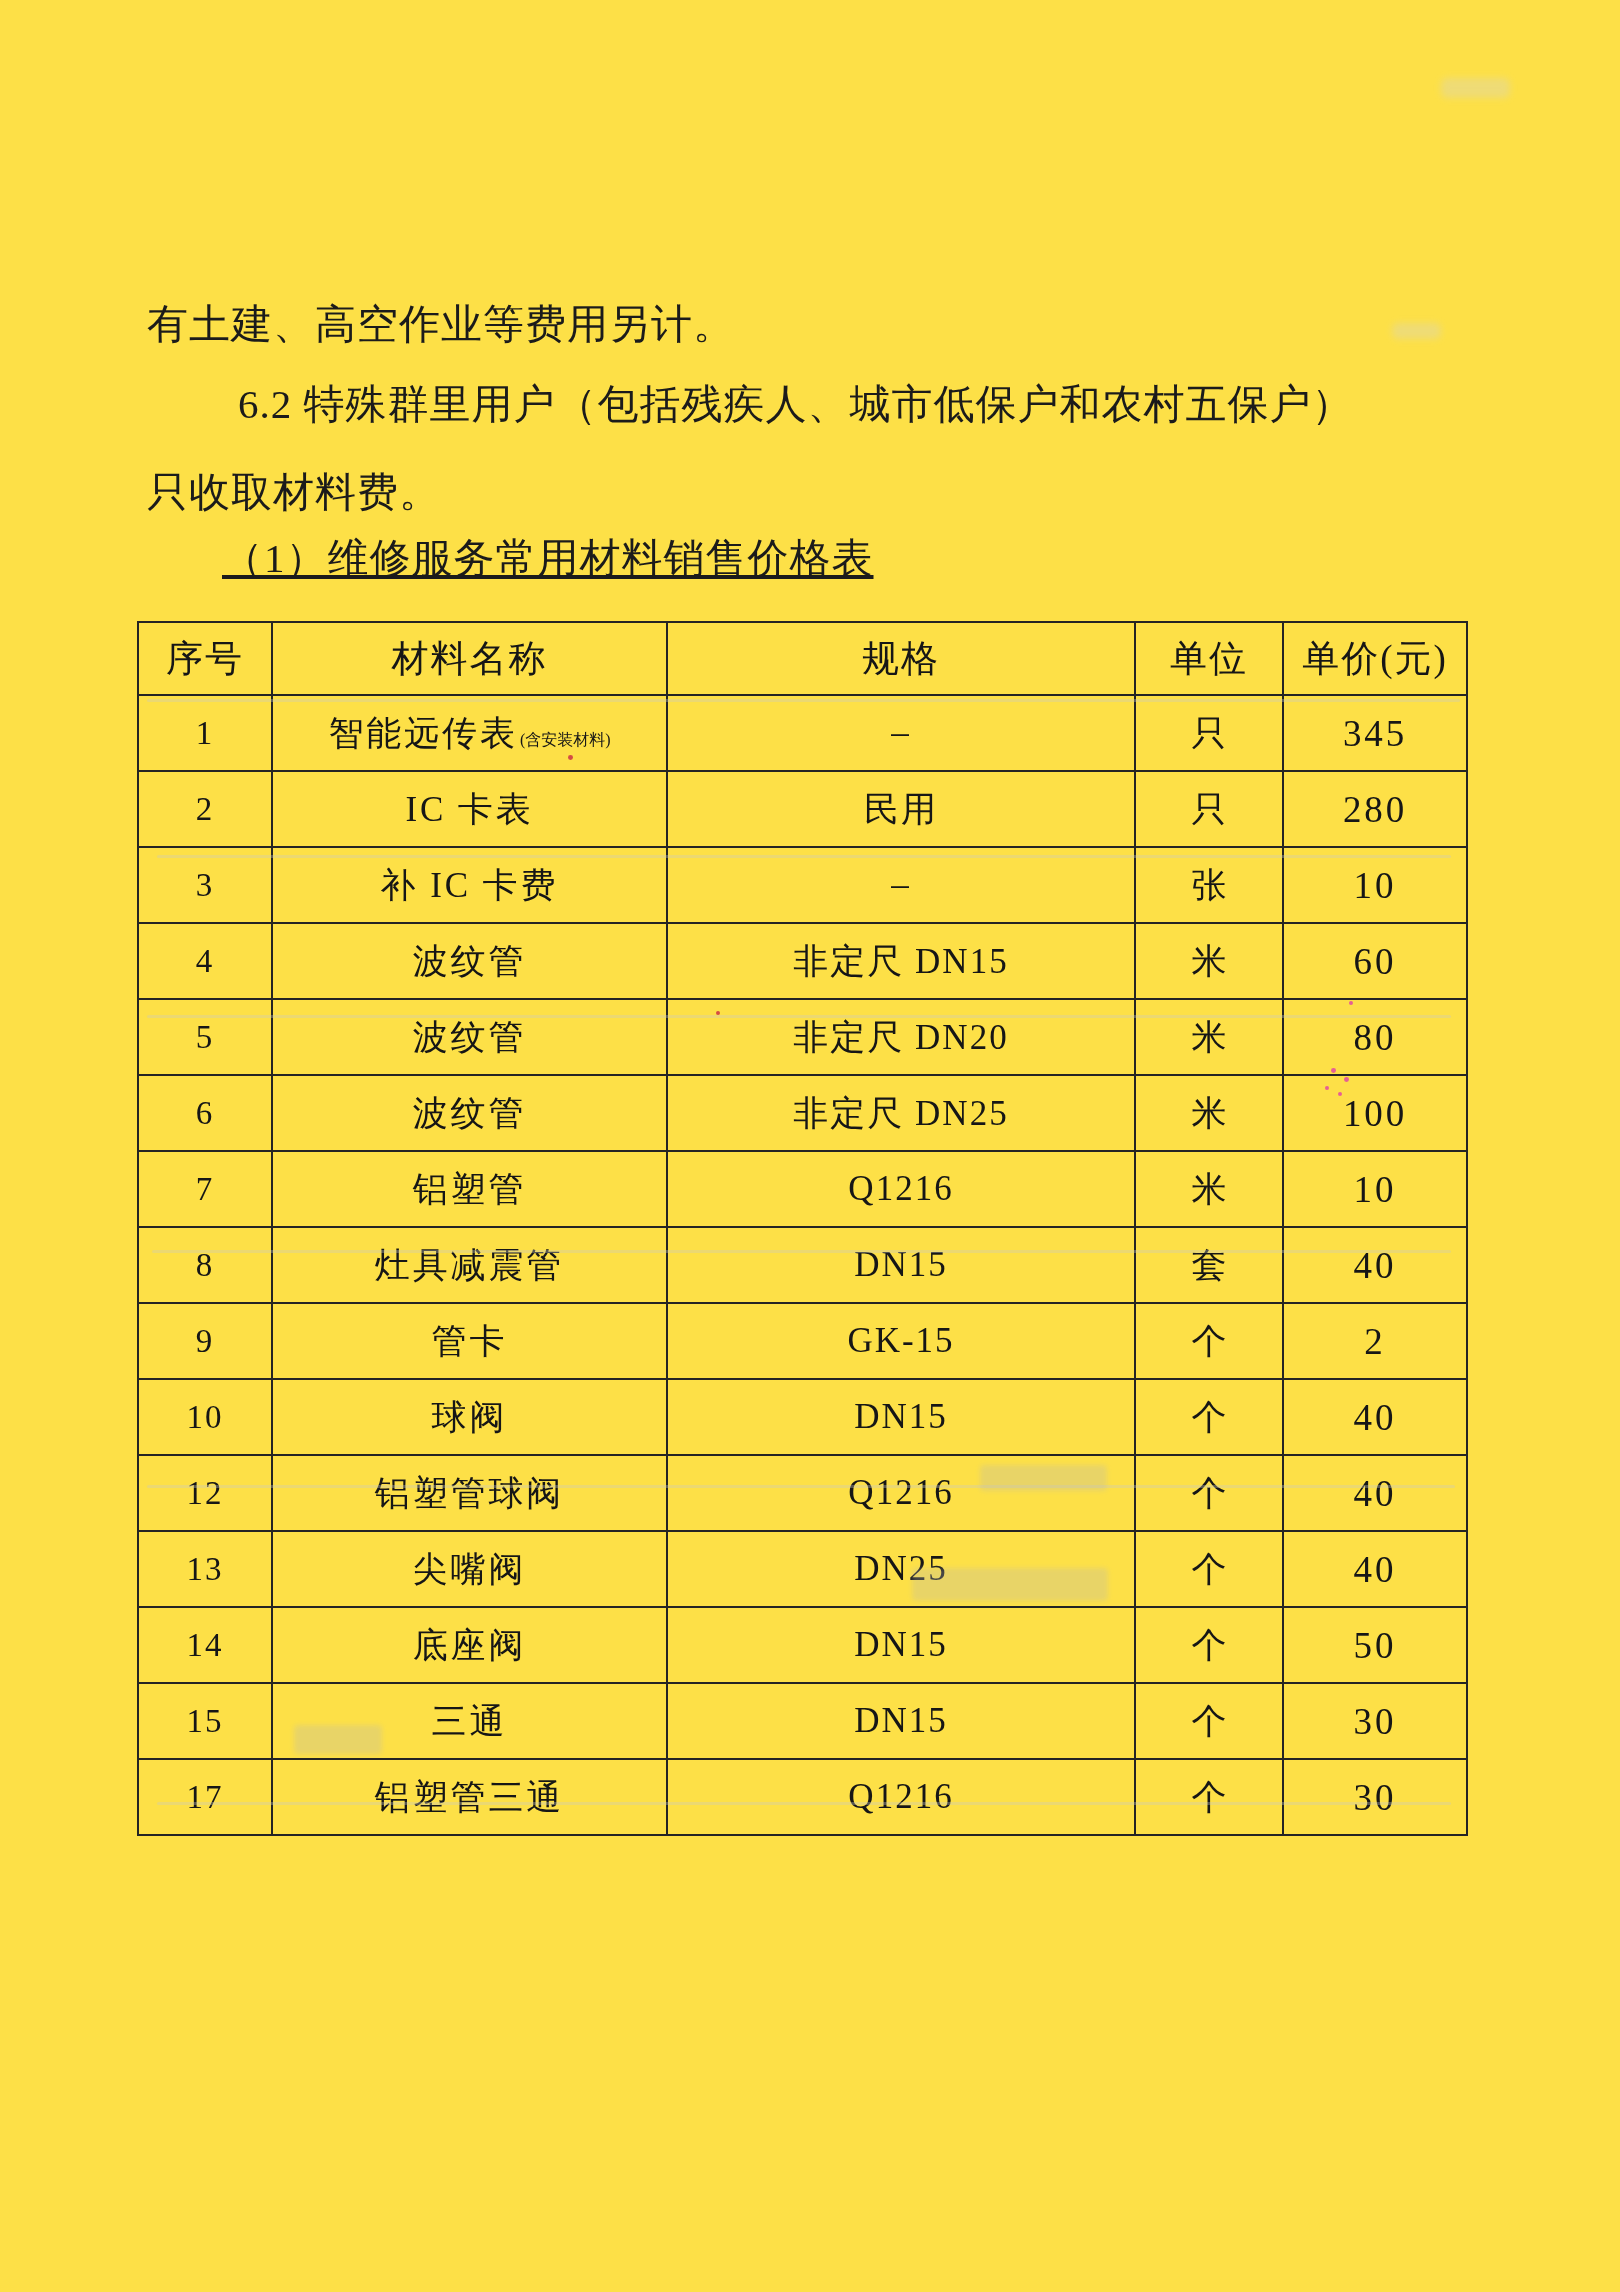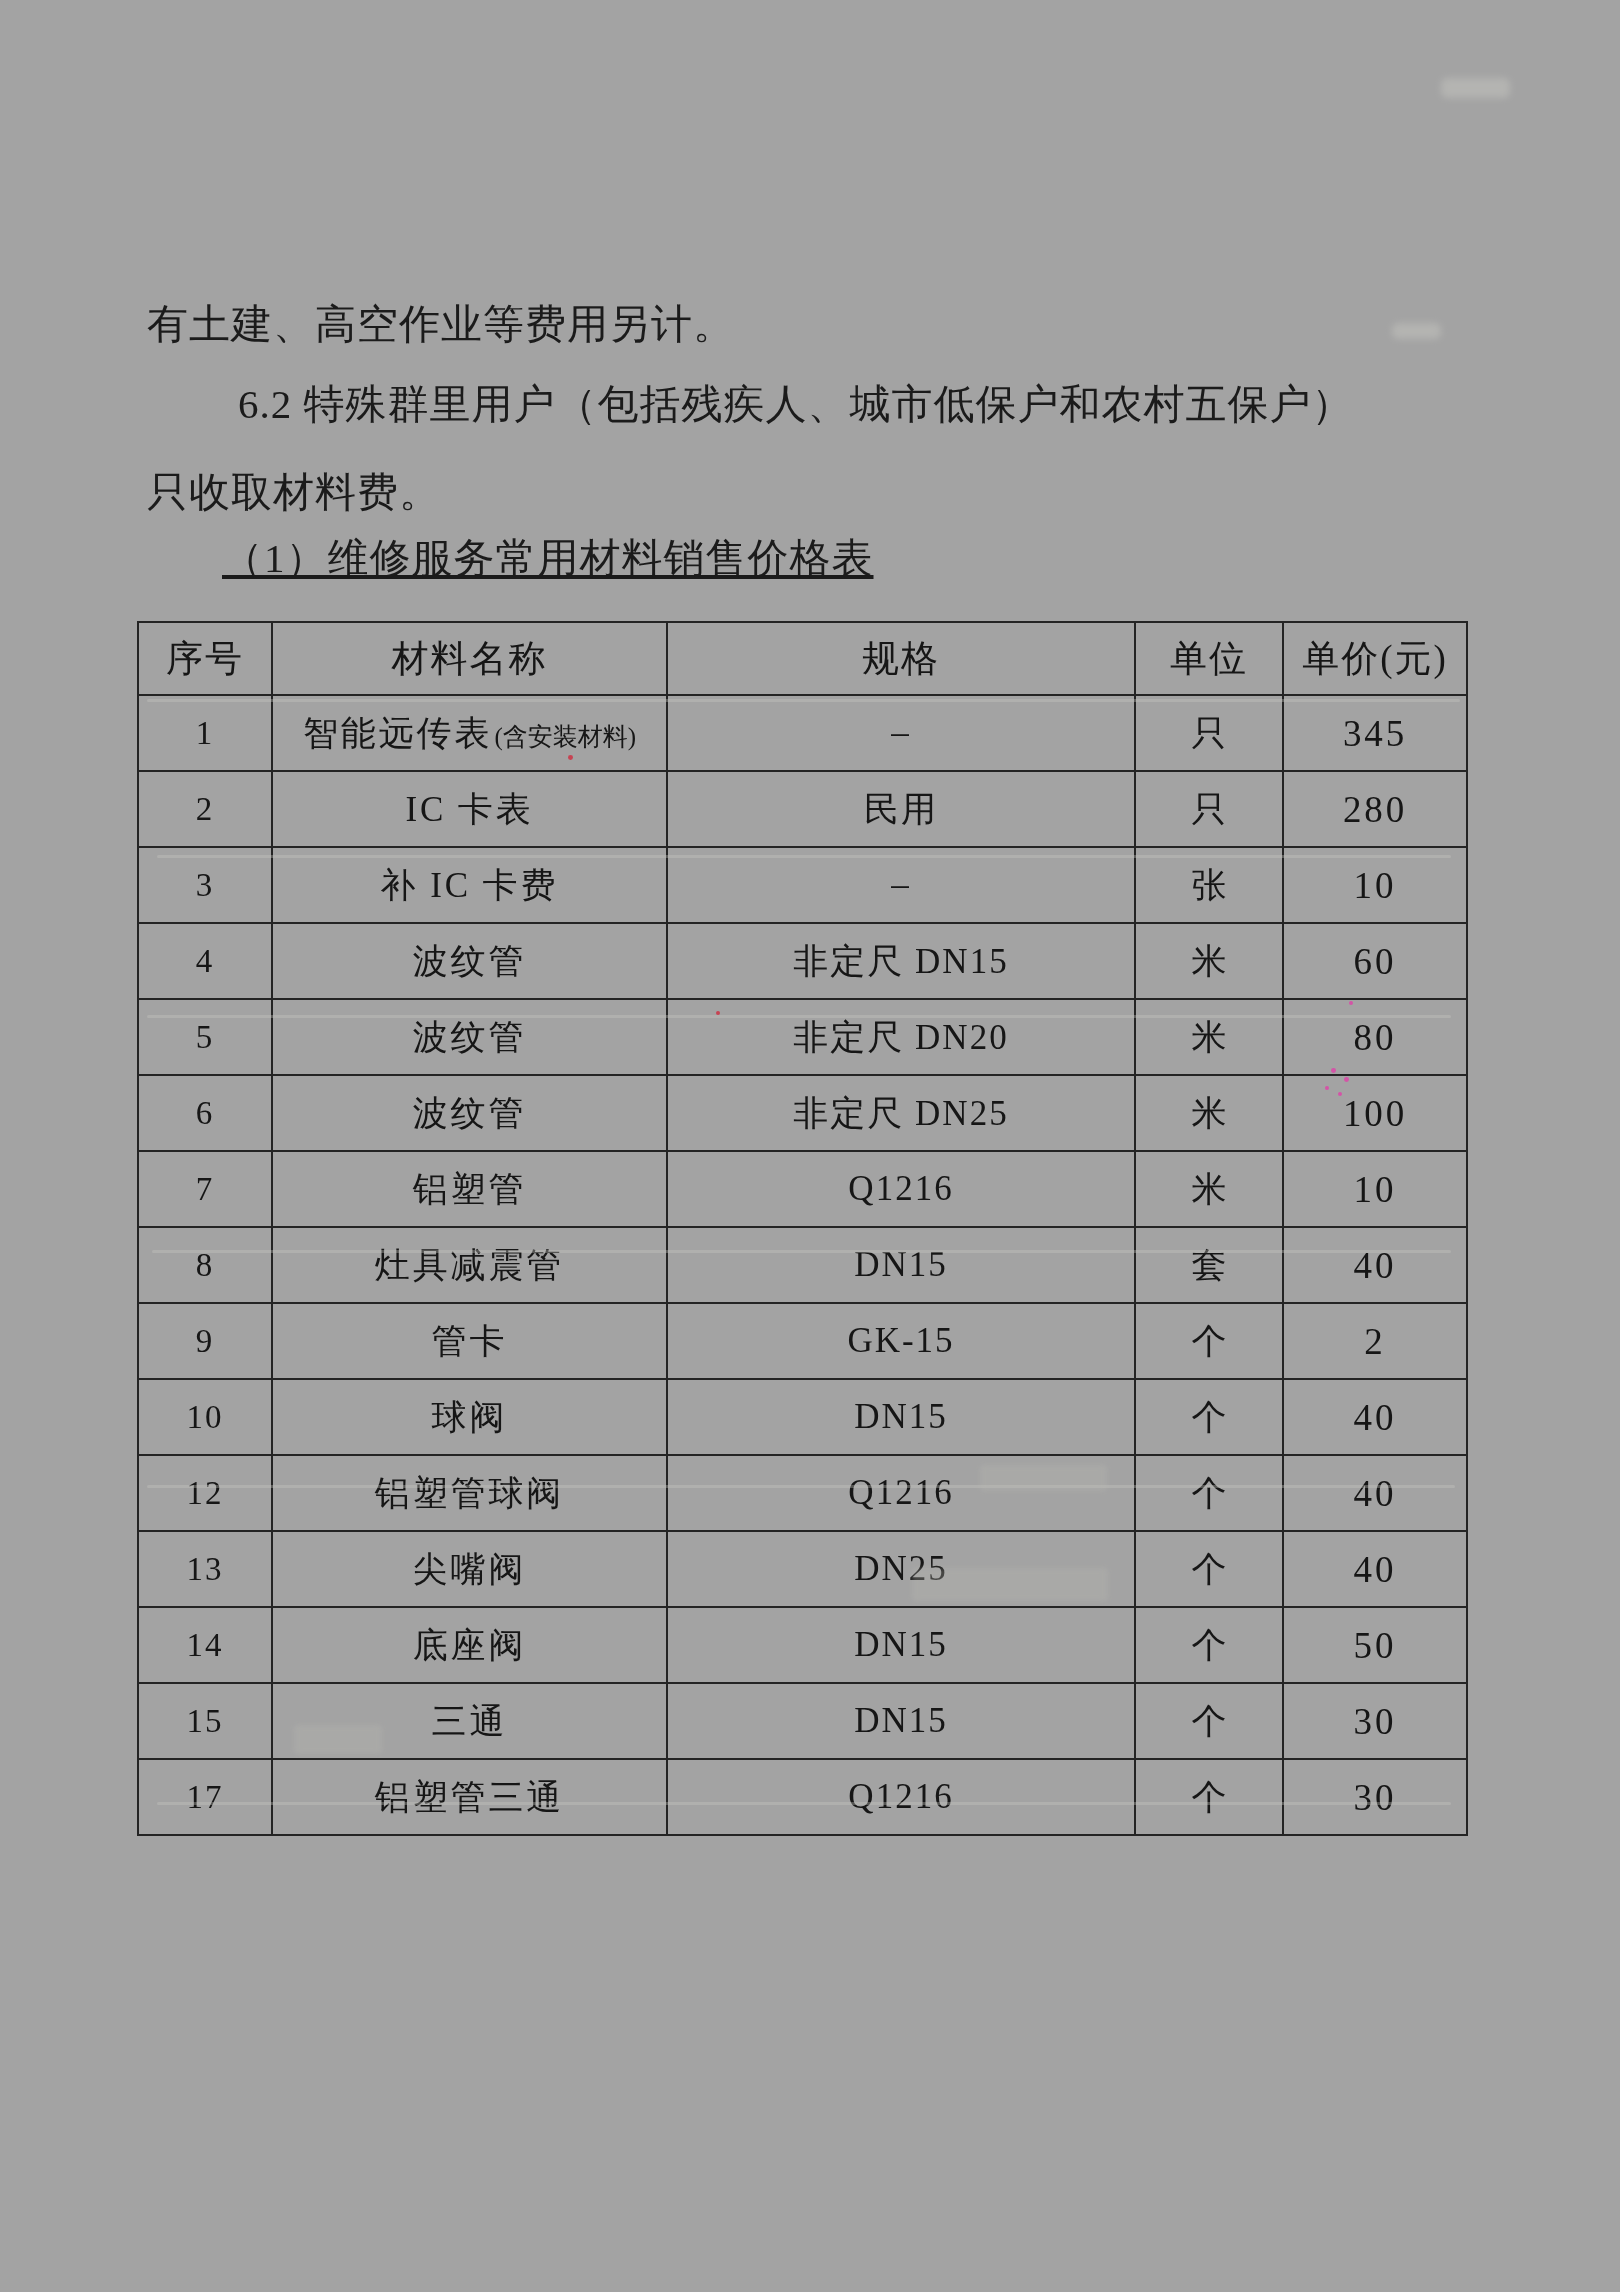--- a/index.html
+++ b/index.html
@@ -1,19 +1,19 @@
 <!DOCTYPE html>
 <html><head>
 <meta charset="utf-8">
 <style>
   html,body{margin:0;padding:0;background:#e8e8e6;}
   .page{
     position:relative;
     width:1620px;height:2293px;
-    background:#a3a3a3;
+    background:#fde047;
     overflow:hidden;
     font-family:"Liberation Serif","DejaVu Serif",serif;
     color:#1d1d1d;
   }
   
   .line{
     position:absolute;
     margin:0;
     font-size:41px;
     line-height:45px;
@@ -42,21 +42,21 @@
     padding:0;
     overflow:hidden;
   }
   table.price{border:2.9px solid #1e1e1e;}
   table.price thead th{height:71px;font-size:37px;font-weight:normal;letter-spacing:2px;margin-top:8px;}
   table.price tbody td{height:74px;}
   .c-no{font-size:33px;letter-spacing:2px;}
   .c-name{letter-spacing:2.9px;}
   .c-spec{letter-spacing:2px;}
   .c-price{font-size:37px;letter-spacing:2.9px;}
-  .note{font-size:25px;letter-spacing:0;margin-left:2px;}
+  .note{font-size:16px;letter-spacing:0;margin-left:2px;}
   .note:empty{display:none;}
   
   .artifact{position:absolute;pointer-events:none;}
   .dot{border-radius:50%;}
   .dot-red{width:4.9px;height:4.9px;background:#cc3344;opacity:.85;}
   .dot-pink{width:4.9px;height:4.9px;background:#e040a8;opacity:.8;}
   .streak{height:2.9px;background:#c9c9c2;opacity:.35;border-radius:2px;}
   .smudge{background:#b9b9b2;opacity:.3;filter:blur(2.9px);border-radius:3.9px;}
   .smudge-light{background:#d4d4cd;opacity:.35;filter:blur(3.9px);border-radius:5.9px;}
 </style>

